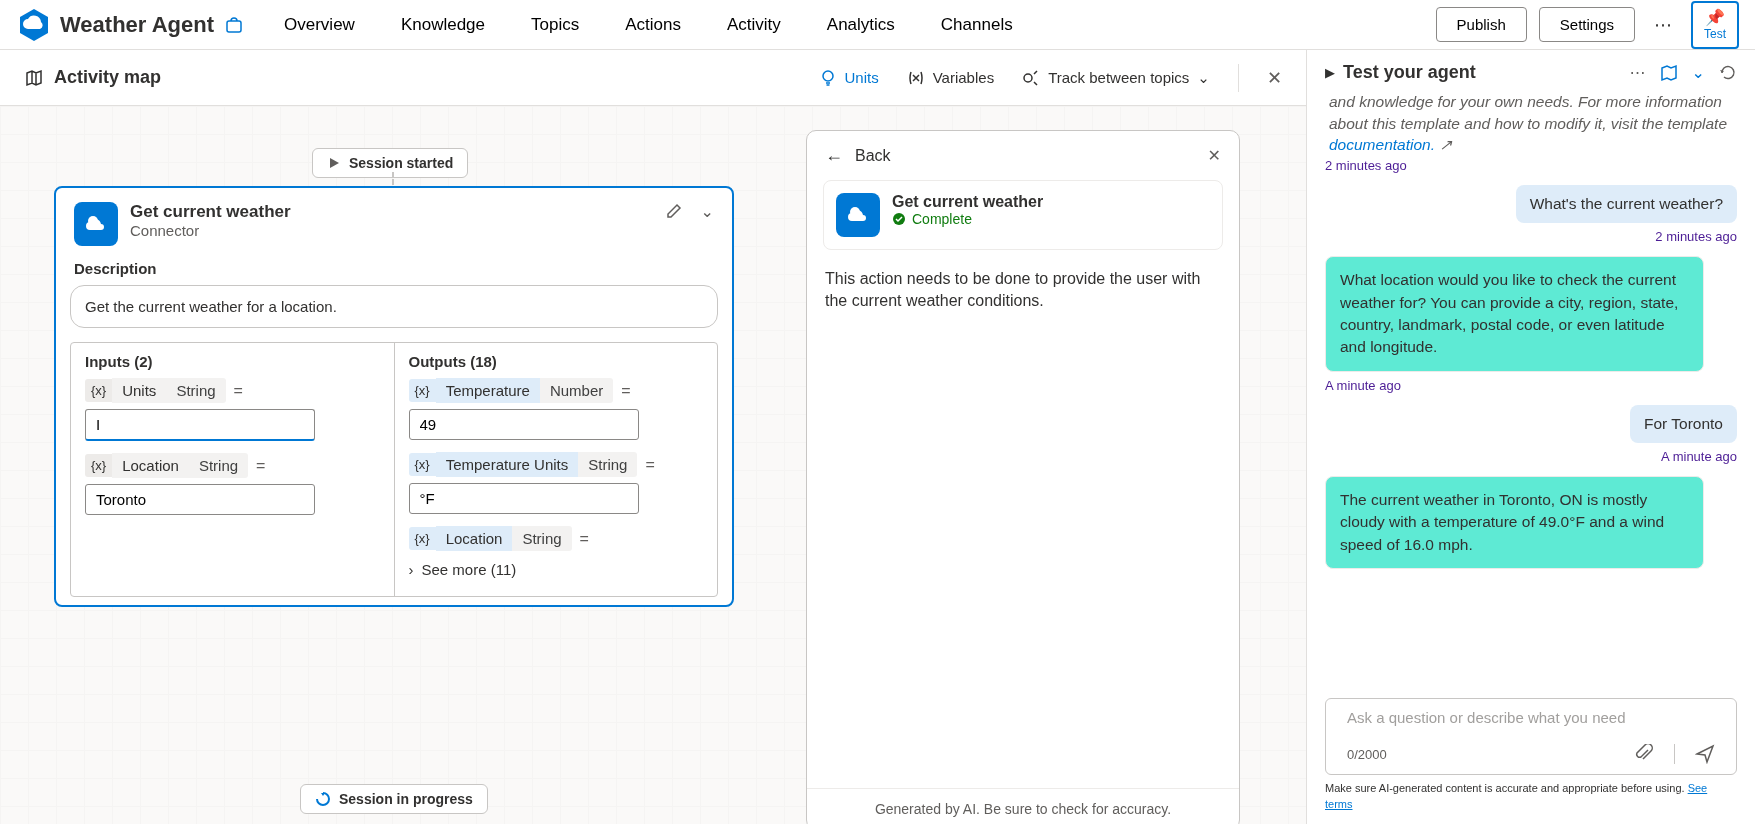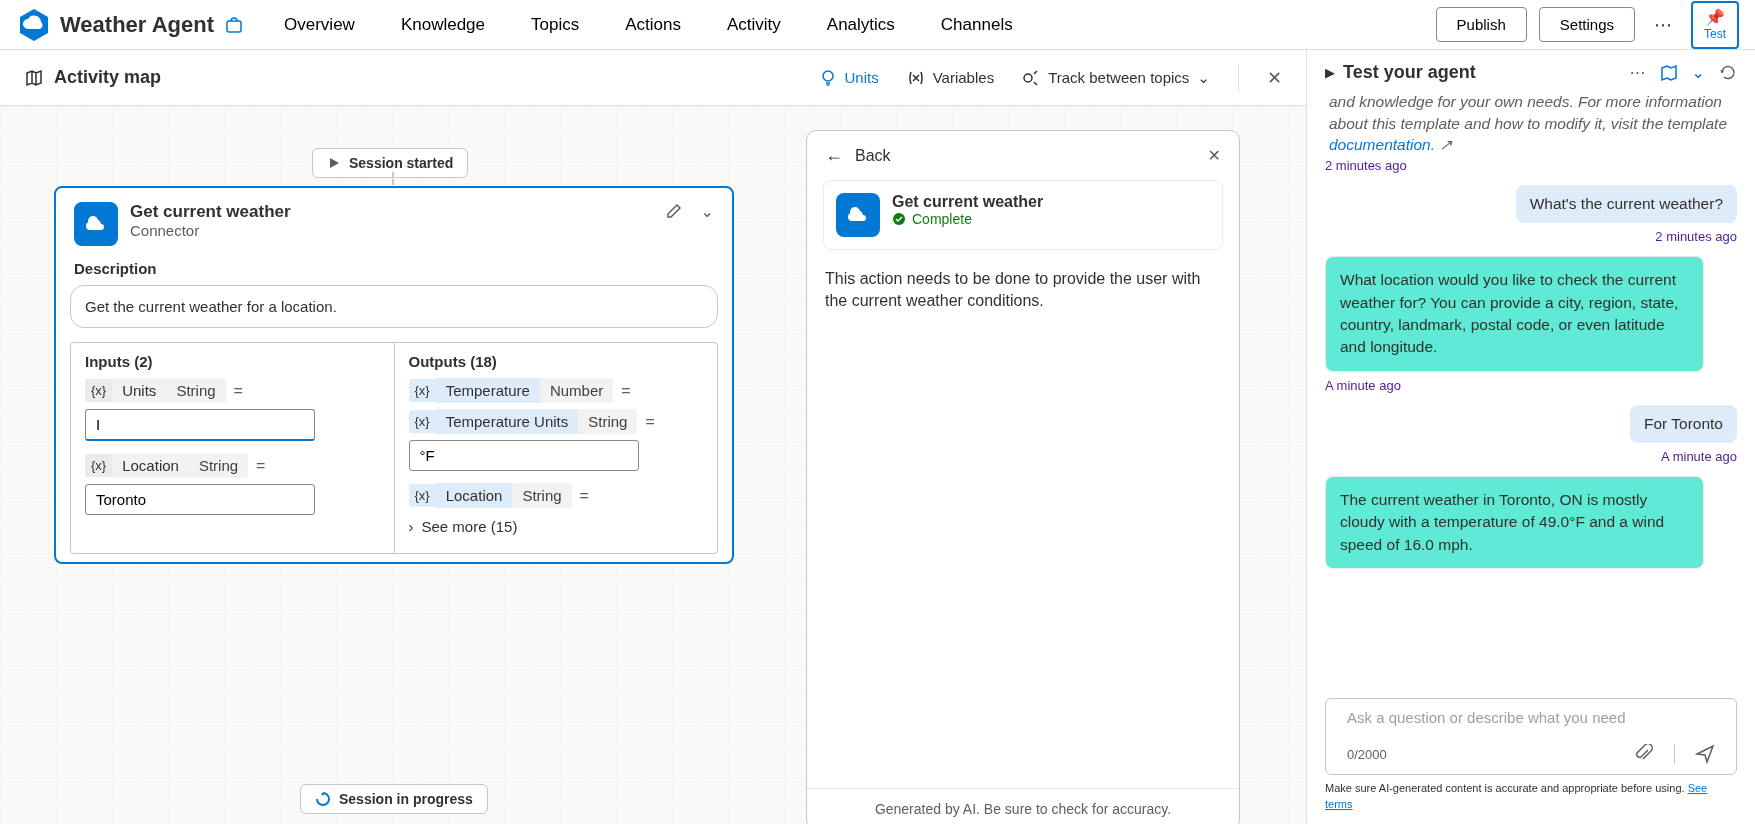--- a/index.html
+++ b/index.html
@@ -247,39 +247,40 @@
 
           <div class="io-col">
             <div class="io-title">Outputs (18)</div>
 
             <div class="var-chip out">
               <span class="vx">{x}</span>
               <span class="vname">Temperature</span>
               <span class="vtype">Number</span>
               <span class="eq">=</span>
             </div>
+            <input class="var-input" value="49" style="">
 
             <div class="var-chip out">
               <span class="vx">{x}</span>
               <span class="vname">Temperature Units</span>
               <span class="vtype">String</span>
               <span class="eq">=</span>
             </div>
             <input class="var-input" value="°F" style="">
 
             <div class="var-chip out">
               <span class="vx">{x}</span>
               <span class="vname">Location</span>
               <span class="vtype">String</span>
               <span class="eq">=</span>
             </div>
 
             <div class="see-more">
               <span>›</span>
-              <span>See more (15)</span>
+              <span>See more (11)</span>
             </div>
           </div>
         </div>
       </div>
 
       <div class="dash-line" style="top:680px; left:392px; height:18px;"></div>
       <div class="session-prog">
         <span class="spin">
           <svg width="16" height="16" viewBox="0 0 16 16">
               <path d="M8 2 A6 6 0 1 1 2 8" fill="none" stroke="#0078d4" stroke-width="2"></path>

